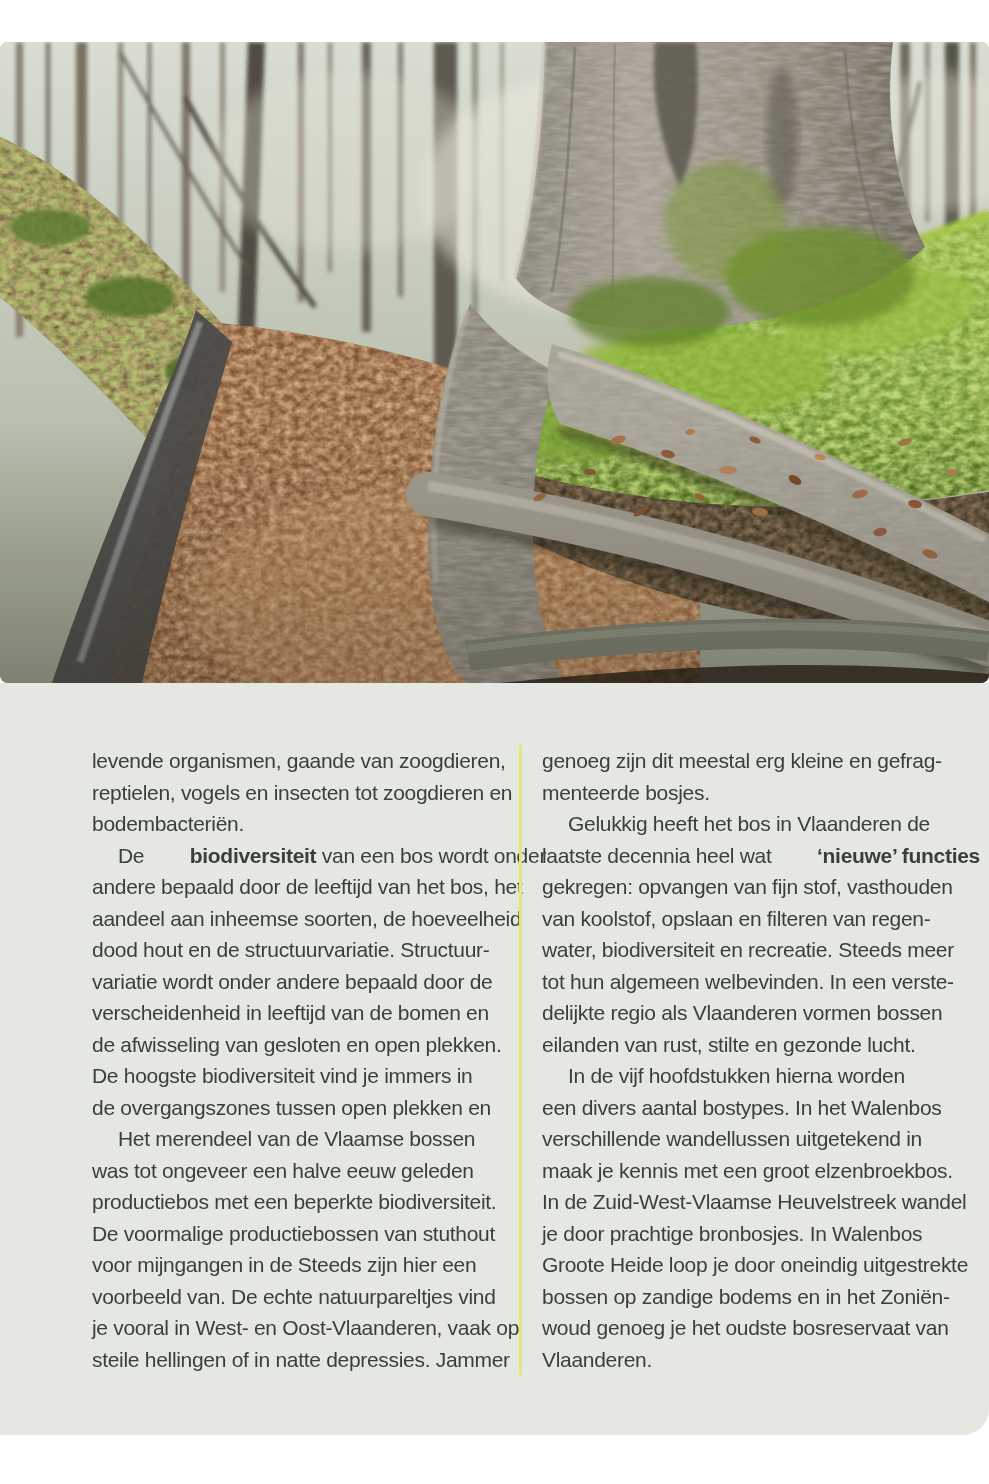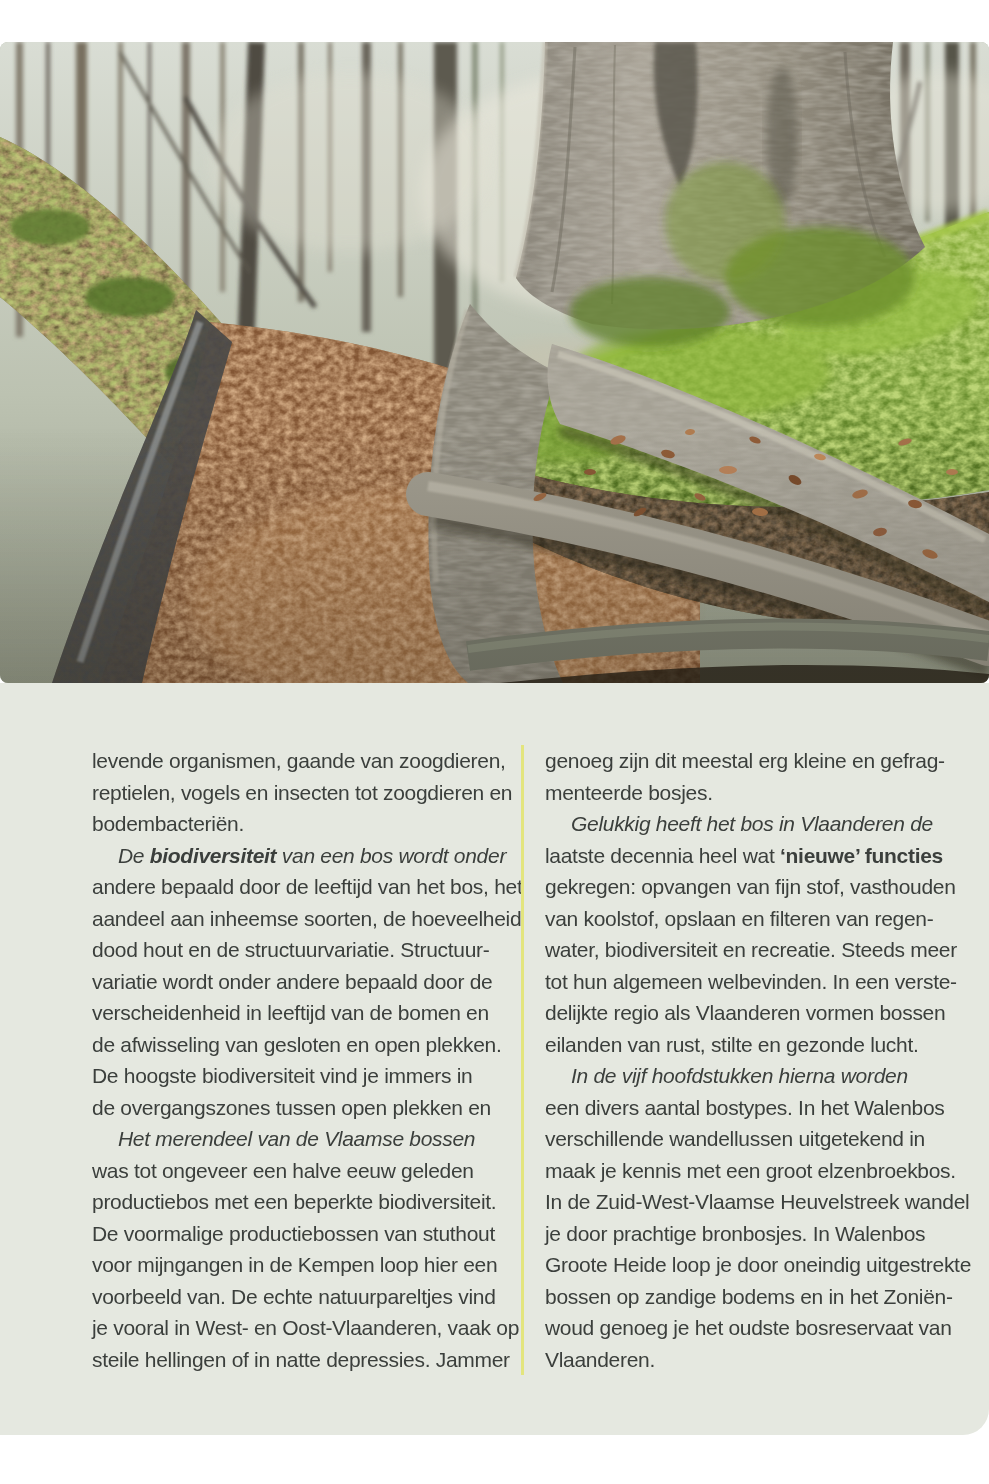--- a/index.html
+++ b/index.html
@@ -5,28 +5,28 @@
   html,body { margin:0; padding:0; background:#ffffff; }
   body { width:989px; height:1484px; font-family:"Liberation Sans", sans-serif; }
   .page { position:relative; width:989px; height:1484px; overflow:hidden; background:#ffffff; }
 
   .photo { position:absolute; top:42px; left:0; width:989px; height:641px; margin:0;
            border-radius:8px; overflow:hidden; background:#b9bfae; }
   .photo svg { display:block; width:100%; height:100%; }
 
   .content { position:absolute; top:683px; left:0; width:989px; height:752px;
              background:#e5e8e0; border-radius:0 0 26px 0; }
-  .columns { display:flex; align-items:stretch; padding:62px 30px 0 92px;justify-content:space-between; }
+  .columns { display:flex; align-items:stretch; padding:62px 30px 0 92px; }
   .col { font-size:21px; color:#3b3f3c; letter-spacing:-0.3px; }
   .col-left  { width:408px; }
   .divider   { width:3px; background:#e3e57e; margin-left:19px; }
   .col-right { width:414px; margin-left:20px; }
   .line { height:31.5px; line-height:31.5px; white-space:nowrap; }
-  .line.indent { text-indent:26px;font-style:italic; }
-  .bold { font-weight:bold; }
+  .line.indent { text-indent:26px; }
+  .bold { font-weight:bold;margin-left:40px; }
 </style>
 </head>
 <body>
 
 <div class="page">
 
   <figure class="photo">
     <svg viewBox="0 0 989 641" preserveAspectRatio="none" aria-hidden="true">
       <defs>
         <linearGradient id="sky" x1="0" y1="0" x2="0" y2="1">
@@ -221,21 +221,21 @@
           <div class="line"><span>dood hout en de structuurvariatie. Structuur-</span></div>
           <div class="line"><span>variatie wordt onder andere bepaald door de</span></div>
           <div class="line"><span>verscheidenheid in leeftijd van de bomen en</span></div>
           <div class="line"><span>de afwisseling van gesloten en open plekken.</span></div>
           <div class="line"><span>De hoogste biodiversiteit vind je immers in</span></div>
           <div class="line"><span>de overgangszones tussen open plekken en</span></div>
           <div class="line indent"><span>Het merendeel van de Vlaamse bossen</span></div>
           <div class="line"><span>was tot ongeveer een halve eeuw geleden</span></div>
           <div class="line"><span>productiebos met een beperkte biodiversiteit.</span></div>
           <div class="line"><span>De voormalige productiebossen van stuthout</span></div>
-          <div class="line"><span>voor mijngangen in de Kempen loop hier een</span></div>
+          <div class="line"><span>voor mijngangen in de Steeds zijn hier een</span></div>
           <div class="line"><span>voorbeeld van. De echte natuurpareltjes vind</span></div>
           <div class="line"><span>je vooral in West- en Oost-Vlaanderen, vaak op</span></div>
           <div class="line"><span>steile hellingen of in natte depressies. Jammer</span></div>
         </section>
       <div class="divider"></div>
       <section class="col col-right">
           <div class="line"><span>genoeg zijn dit meestal erg kleine en gefrag-</span></div>
           <div class="line"><span>menteerde bosjes.</span></div>
           <div class="line indent"><span>Gelukkig heeft het bos in Vlaanderen de</span></div>
           <div class="line"><span>laatste decennia heel wat </span><span class="bold">‘nieuwe’ functies</span></div>

